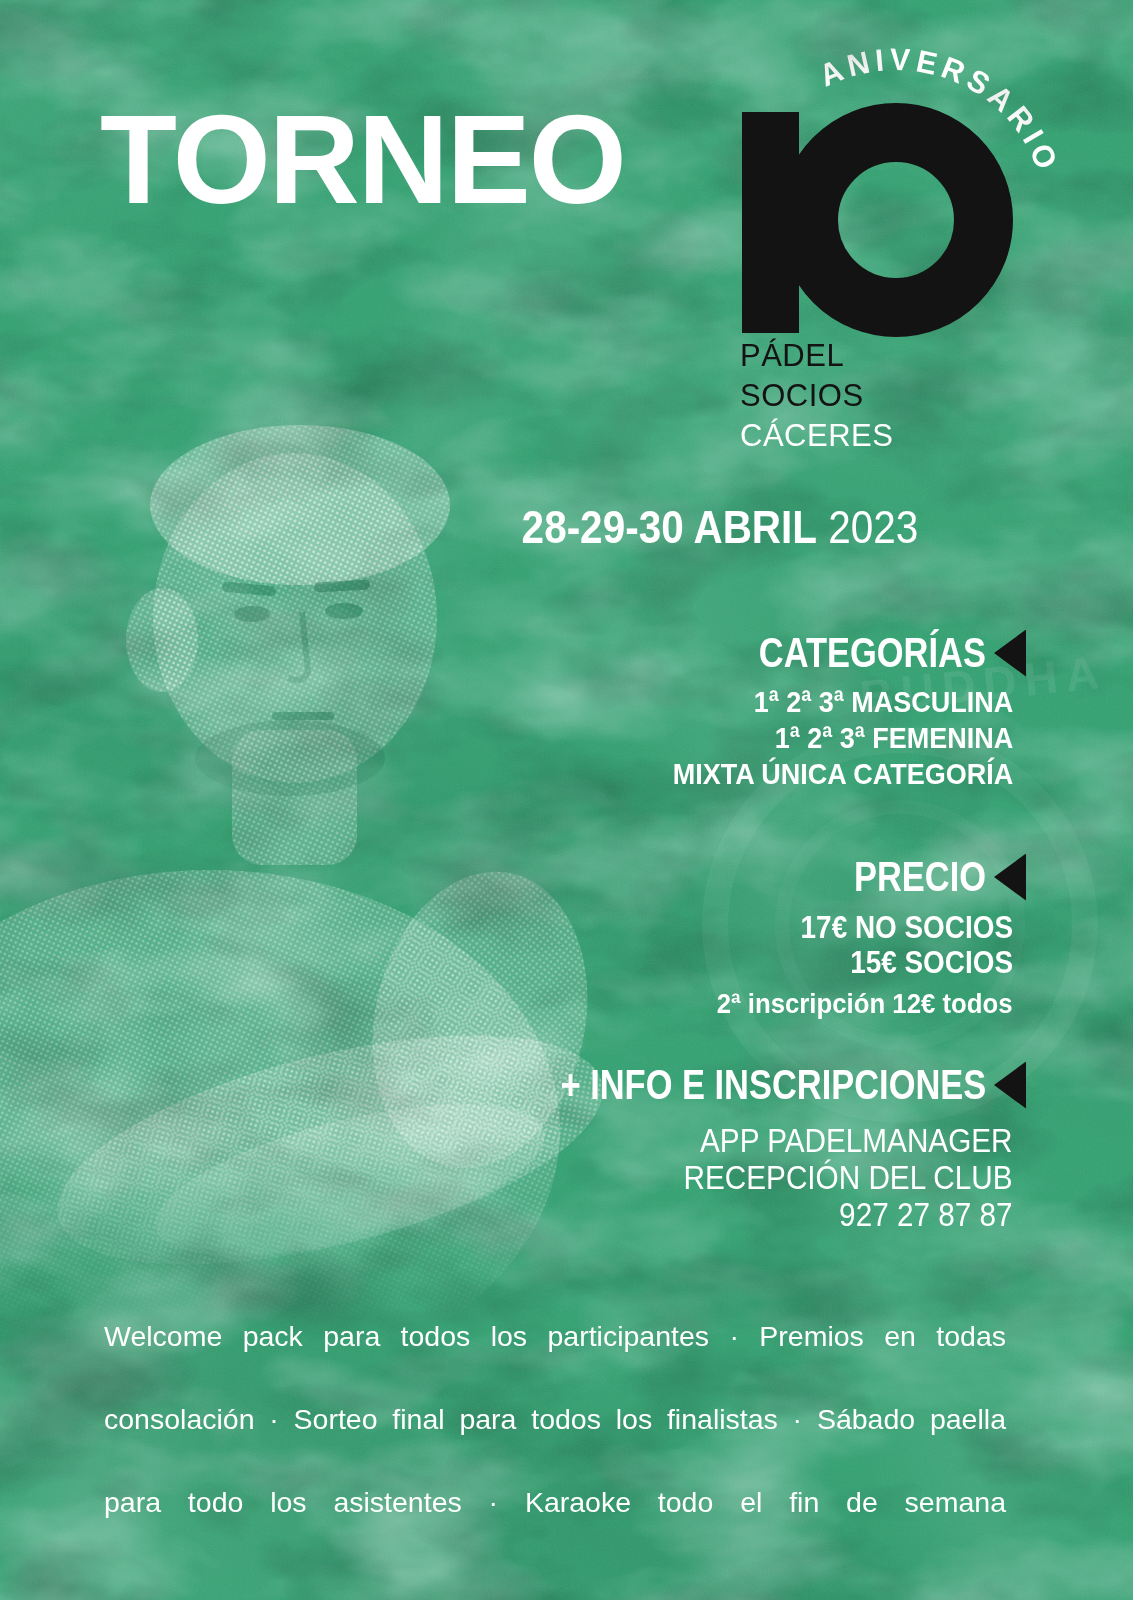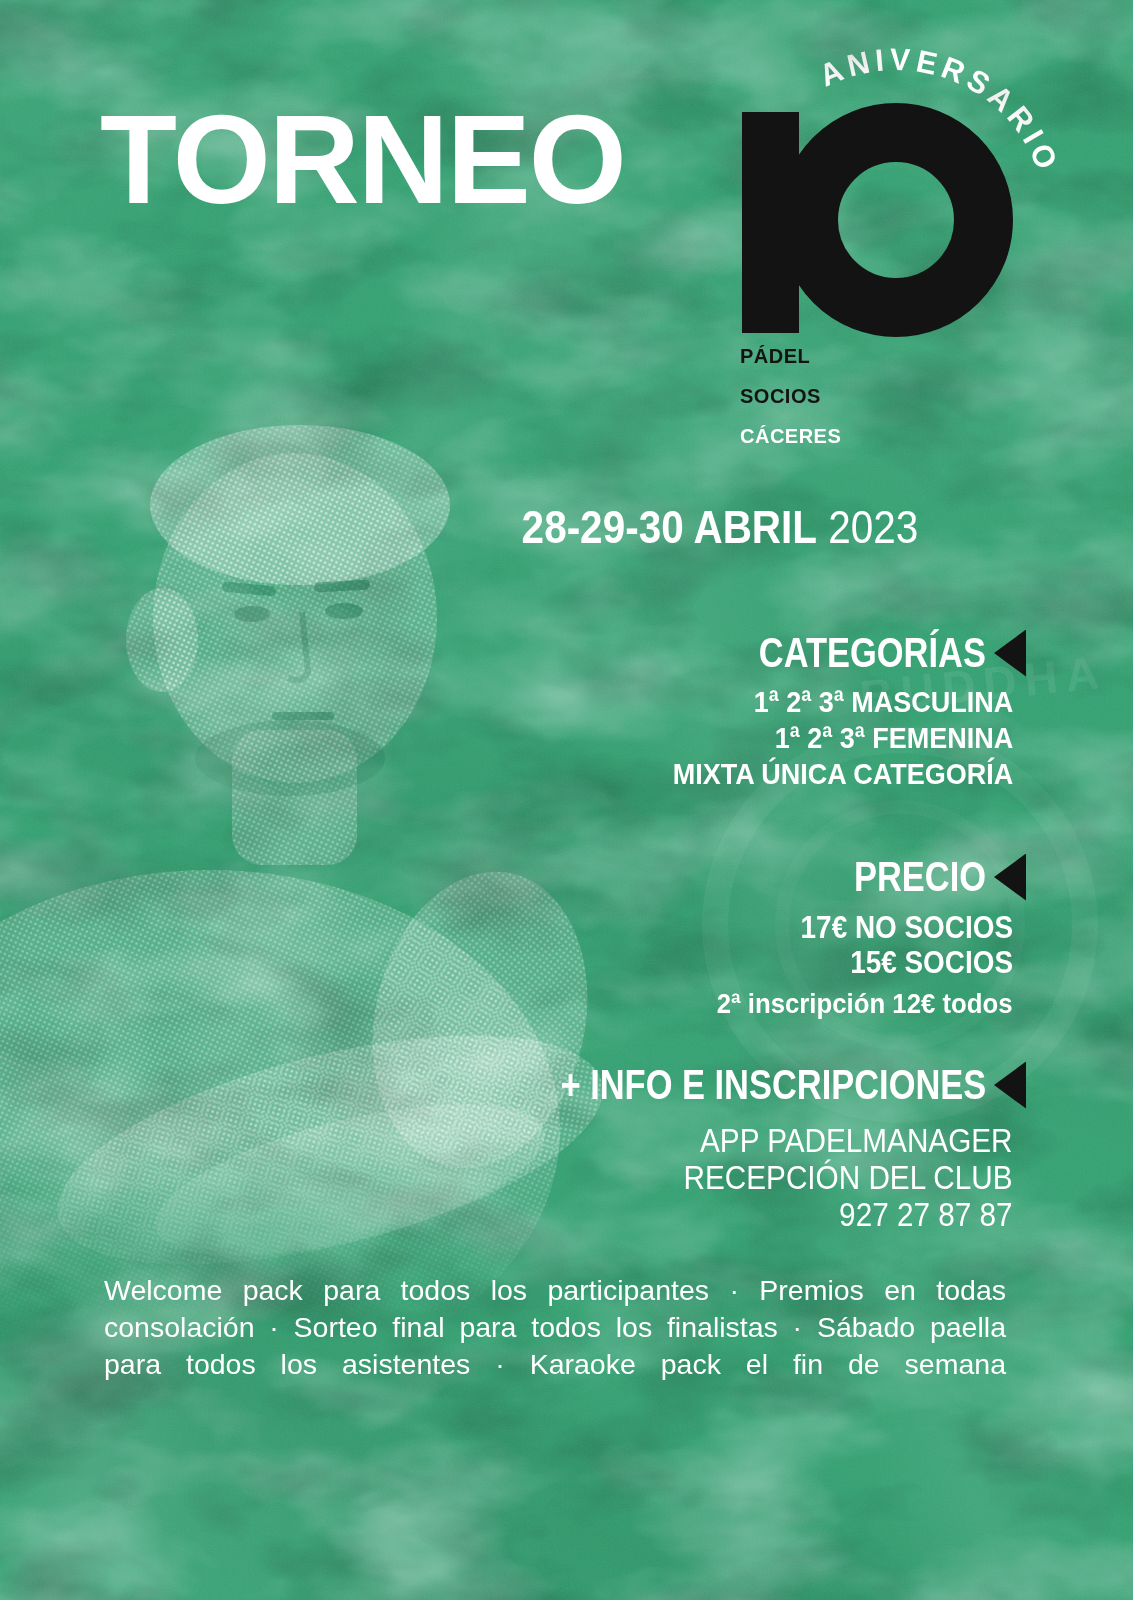--- a/index.html
+++ b/index.html
@@ -26,21 +26,21 @@
   
   .title{
     position:absolute;left:100px;top:104px;
     color:#fff;font-weight:900;font-size:126px;line-height:112px;
     letter-spacing:-2px;
   }
   
   .logo-bar{position:absolute;left:742px;top:112px;width:57px;height:221px;background:#131313;}
   .logo-ring{position:absolute;left:779px;top:103px;width:234px;height:234px;
     box-sizing:border-box;border:59px solid #131313;border-radius:50%;}
-  .brand{position:absolute;left:740px;top:336px;font-weight:700;font-size:20px;line-height:40px;letter-spacing:.5px;}
+  .brand{position:absolute;left:740px;top:336px;font-weight:400;font-size:31px;line-height:40px;letter-spacing:.5px;}
   .brand .b1,.brand .b2{color:#131313;}
   .brand .b3{color:#ffffff;}
 
   
   .date{
     position:absolute;left:420px;top:500px;width:600px;text-align:center;
     color:#fff;font-size:46px;white-space:nowrap;
     transform:scaleX(.88);transform-origin:50% 50%;
   }
   .date .days{font-weight:800;}
@@ -63,21 +63,21 @@
   .price-note{position:absolute;right:120px;top:988px;color:#fff;font-weight:600;font-size:28px;
     white-space:nowrap;transform:scaleX(.92);transform-origin:100% 50%;}
   .info-head .txt{font-size:42px;}
   .info-list{top:1122px;font-weight:500;font-size:33px;line-height:37px;}
 
   
   .footer{
     position:absolute;left:104px;width:902px;top:1272px;
     color:#fff;font-weight:500;font-size:28.5px;line-height:37px;
   }
-  .footer .jline{text-align:justify;text-align-last:justify;}
+  .footer .jline{text-align:justify;text-align-last:justify;margin-top:46px;}
 
   .sr-only{position:absolute;width:1px;height:1px;overflow:hidden;clip:rect(0 0 0 0);white-space:nowrap;}
 </style>
 </head>
 <body>
 
 <div class="poster">
 
   <div class="streaks"></div>
 
@@ -198,16 +198,16 @@
   </div>
   <div class="sec-list info-list">
     <div>APP PADELMANAGER</div>
     <div>RECEPCIÓN DEL CLUB</div>
     <div>927 27 87 87</div>
   </div>
 
   <div class="footer">
     <div class="jline">Welcome pack para todos los participantes · Premios en todas</div>
     <div class="jline">consolación · Sorteo final para todos los finalistas · Sábado paella</div>
-    <div class="jline">para todos los asistentes · Karaoke pack el fin de semana</div>
+    <div class="jline">para todo los asistentes · Karaoke todo el fin de semana</div>
   </div>
 
 </div>
 
 </body></html>

